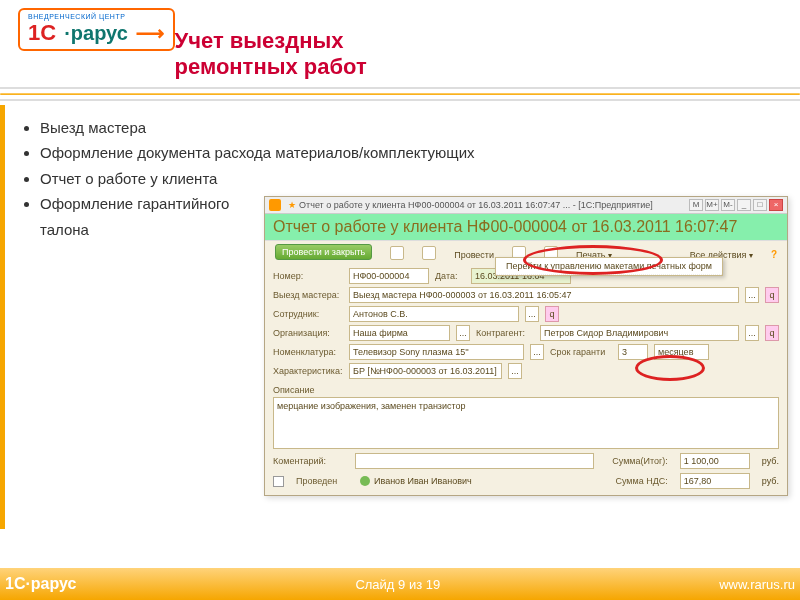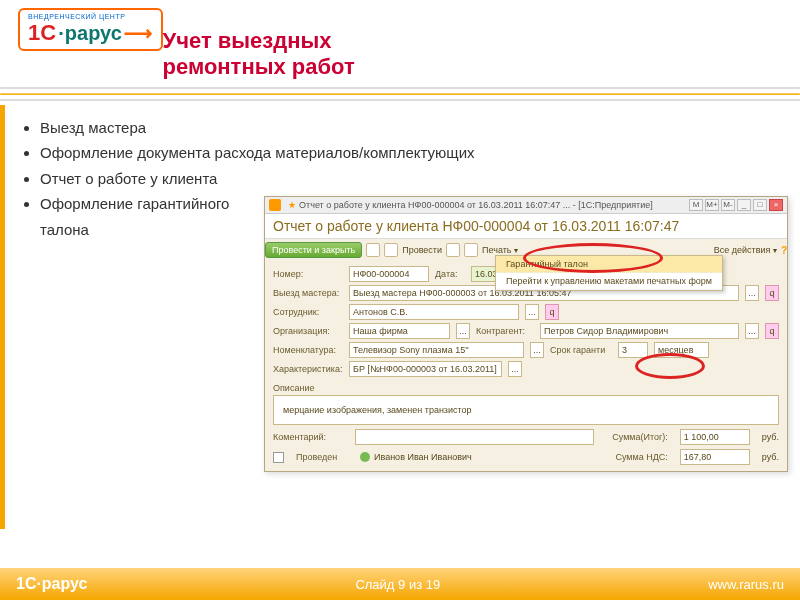--- a/index.html
+++ b/index.html
@@ -1,42 +1,42 @@
 <!DOCTYPE html>
 <html><head>
 <meta charset="utf-8">
 <style>
 body{margin:0;font-family:Arial,sans-serif;font-size:13px;color:#333;background:#fff;width:800px;height:600px;overflow:hidden;box-sizing:border-box}
 *{box-sizing:border-box}
 .header{display:flex;align-items:flex-start;padding:8px 18px 0}
 .logo-box{border:2px solid #f60;border-radius:6px;padding:3px 8px;background:#fff;display:inline-block}
 .logo-top{font-size:7px;color:#06c;letter-spacing:.5px}
-.logo-main{display:flex;align-items:center;gap:2px}
+.logo-main{display:flex;align-items:center;gap:8px}
 .logo-1c{font-size:22px;font-weight:bold;color:#d22}
 .logo-rarus{font-size:20px;font-weight:bold;color:#0f766e}
 .logo-swoosh{color:#f60;font-size:20px;font-weight:bold}
 .title{flex:1;text-align:left;font-size:22px;font-weight:bold;color:#c03;margin-top:20px;line-height:1.2}
 .sep-lines{margin:6px 0 0}
 .sep-lines div{height:2px;margin-bottom:4px}
 .line-grey{background:#ddd}
 .line-orange{background:linear-gradient(#ffd37a,#f6a600);height:12px;border-radius:2px}
 .content{display:flex;padding:10px 18px 0;gap:8px}
 .bullets{flex:0 0 auto;list-style:disc;padding-left:22px;margin:0;color:#333;font-size:15px;line-height:1.7}
 .bullets li{max-width:740px}
 .bullets .wrap{max-width:220px}
 .app-window{position:absolute;left:264px;top:196px;width:524px;border:1px solid #b5a684;background:#f5f0e1;font-size:10px;color:#5b4a1f;box-shadow:2px 2px 6px rgba(0,0,0,.15)}
 .titlebar{display:flex;align-items:center;background:#eee;border-bottom:1px solid #ccc;padding:2px 4px;font-size:9px;color:#555}
 .tb-icon{width:12px;height:12px;background:#f90;border-radius:2px;margin-right:4px}
 .tb-star{margin:0 3px;color:#f90}
 .tb-title{flex:1;overflow:hidden;white-space:nowrap}
 .tb-right{display:flex;gap:2px;align-items:center}
 .tb-btn{width:14px;height:12px;border:1px solid #bbb;background:#f3f3f3;font-size:8px;line-height:10px;text-align:center;color:#555}
 .tb-close{background:#e66;color:#fff;border-color:#c44}
-.doc-title{background:#ffffff;padding:4px 8px;font-size:14px;color:#8a6d1f;border-bottom:1px solid #ddd}
-.toolbar{display:flex;align-items:center;gap:4px;padding:3px 0;background:#f5f0e1}
+.doc-title{background:#86efac;padding:4px 8px;font-size:16px;color:#8a6d1f;border-bottom:1px solid #ddd}
+.toolbar{display:flex;align-items:flex-end;gap:18px;padding:3px 10px;background:#f5f0e1}
 .btn-green{background:linear-gradient(#9c6,#6a3);color:#fff;border:1px solid #594;border-radius:3px;padding:2px 6px;font-size:9px;cursor:pointer}
 .tico{width:14px;height:14px;border:1px solid #c8b88a;background:#fff;border-radius:2px;display:inline-block}
 .tlink{color:#5b4a1f;font-size:9px;cursor:pointer}
 .arrow-dn{font-size:8px}
 .toolbar-spacer{flex:1}
 .help-ic{color:#f90;font-weight:bold}
 .form{padding:2px 8px 6px}
 .row{display:flex;align-items:center;gap:6px;margin:3px 0}
 .lbl{width:70px;font-size:9px;color:#6b5a2f}
 .fld{border:1px solid #c8b88a;background:#fff;height:16px;padding:0 3px;font-size:9px;display:flex;align-items:center;min-width:0}
@@ -44,28 +44,28 @@
 .fld-date{width:100px;background:#e8f3d0}
 .fld-wide{flex:1}
 .dots{width:14px;height:16px;border:1px solid #c8b88a;background:#fff;text-align:center;font-size:9px;line-height:14px;cursor:pointer}
 .q{width:14px;height:16px;background:#fce;border:1px solid #d9a;text-align:center;font-size:9px;line-height:14px}
 .dropdown{position:absolute;top:16px;left:230px;background:#fff;border:1px solid #c8b88a;box-shadow:2px 2px 4px rgba(0,0,0,.2);font-size:9px;z-index:5}
 .dropdown div{padding:3px 10px;white-space:nowrap;border-bottom:1px dotted #eee}
 .dropdown .hl{background:#fce9a8}
 .circle-red{position:absolute;border:3px solid #d22;border-radius:50%;pointer-events:none}
 .c1{width:140px;height:30px;left:258px;top:4px;z-index:6}
 .c2{width:70px;height:26px;left:370px;top:92px}
-.ta{border:1px solid #c8b88a;background:#fff;height:30px;margin:2px 0;padding:9px;font-size:9px}
+.ta{border:1px solid #c8b88a;background:#fff;height:52px;margin:2px 0;padding:3px;font-size:9px}
 .last-row{display:flex;align-items:center;gap:12px;margin-top:4px}
 .chk{width:11px;height:11px;border:1px solid #999;background:#fff}
 .sum-fld{width:70px;text-align:right}
 .rub{font-size:9px}
 .avatar{width:10px;height:10px;background:#7b5;border-radius:50%;display:inline-block}
 .orange-bar{position:absolute;left:0;top:0;width:5px;height:424px;background:#f6a600;z-index:2}
-.footer{position:absolute;bottom:0;left:0;right:0;height:32px;background:linear-gradient(#ffd37a,#f6a600);display:flex;align-items:center;padding:0 16px;color:#fff;font-size:13px}
+.footer{position:absolute;bottom:0;left:0;right:0;height:32px;background:linear-gradient(#ffd37a,#f6a600);display:flex;align-items:center;padding:0 5px;color:#fff;font-size:13px}
 .footer .flogo{font-weight:bold;color:#fff;font-size:16px}
 .footer .slide{flex:1;text-align:center;color:#fff;}
 .footer .url{color:#fff}
 .posrel{position:relative}
 </style>
 </head>
 <body>
 
 <div class="header">
   <div class="logo-box">
@@ -118,21 +118,20 @@
     <span class="tico"></span>
     <span class="tico"></span>
     <span class="tlink">Провести</span>
     <span class="tico"></span>
     <span class="tico"></span>
     <span class="tlink"><span>Печать</span> <span class="arrow-dn">▾</span></span>
     <span class="toolbar-spacer"></span>
     <span class="tlink"><span>Все действия</span> <span class="arrow-dn">▾</span></span>
     <span class="help-ic">?</span>
     <div class="dropdown">
-      <div class="hl">Гарантийный талон</div>
       <div>Перейти к управлению макетами печатных форм</div>
     </div>
     <div class="circle-red c1"></div>
   </div>
 
   <div class="form posrel">
     <div class="row">
       <span class="lbl">Номер:</span>
       <span class="fld fld-num">НФ00-000004</span>
       <span class="lbl" style="width:30px">Дата:</span>

